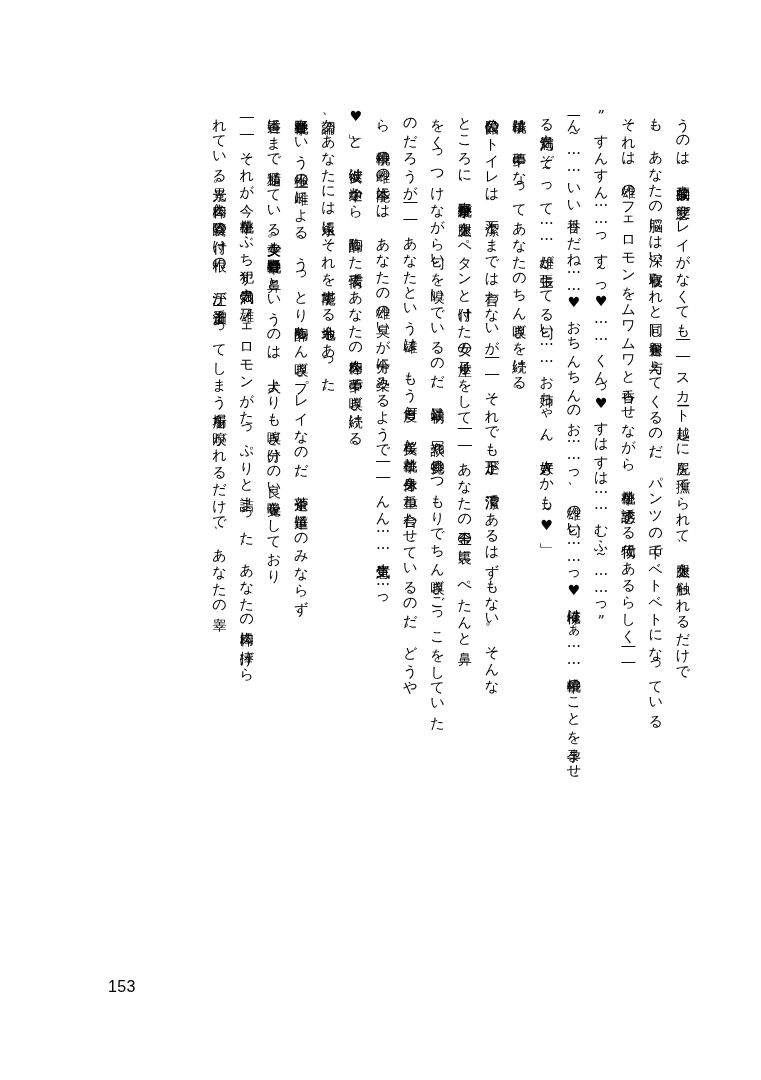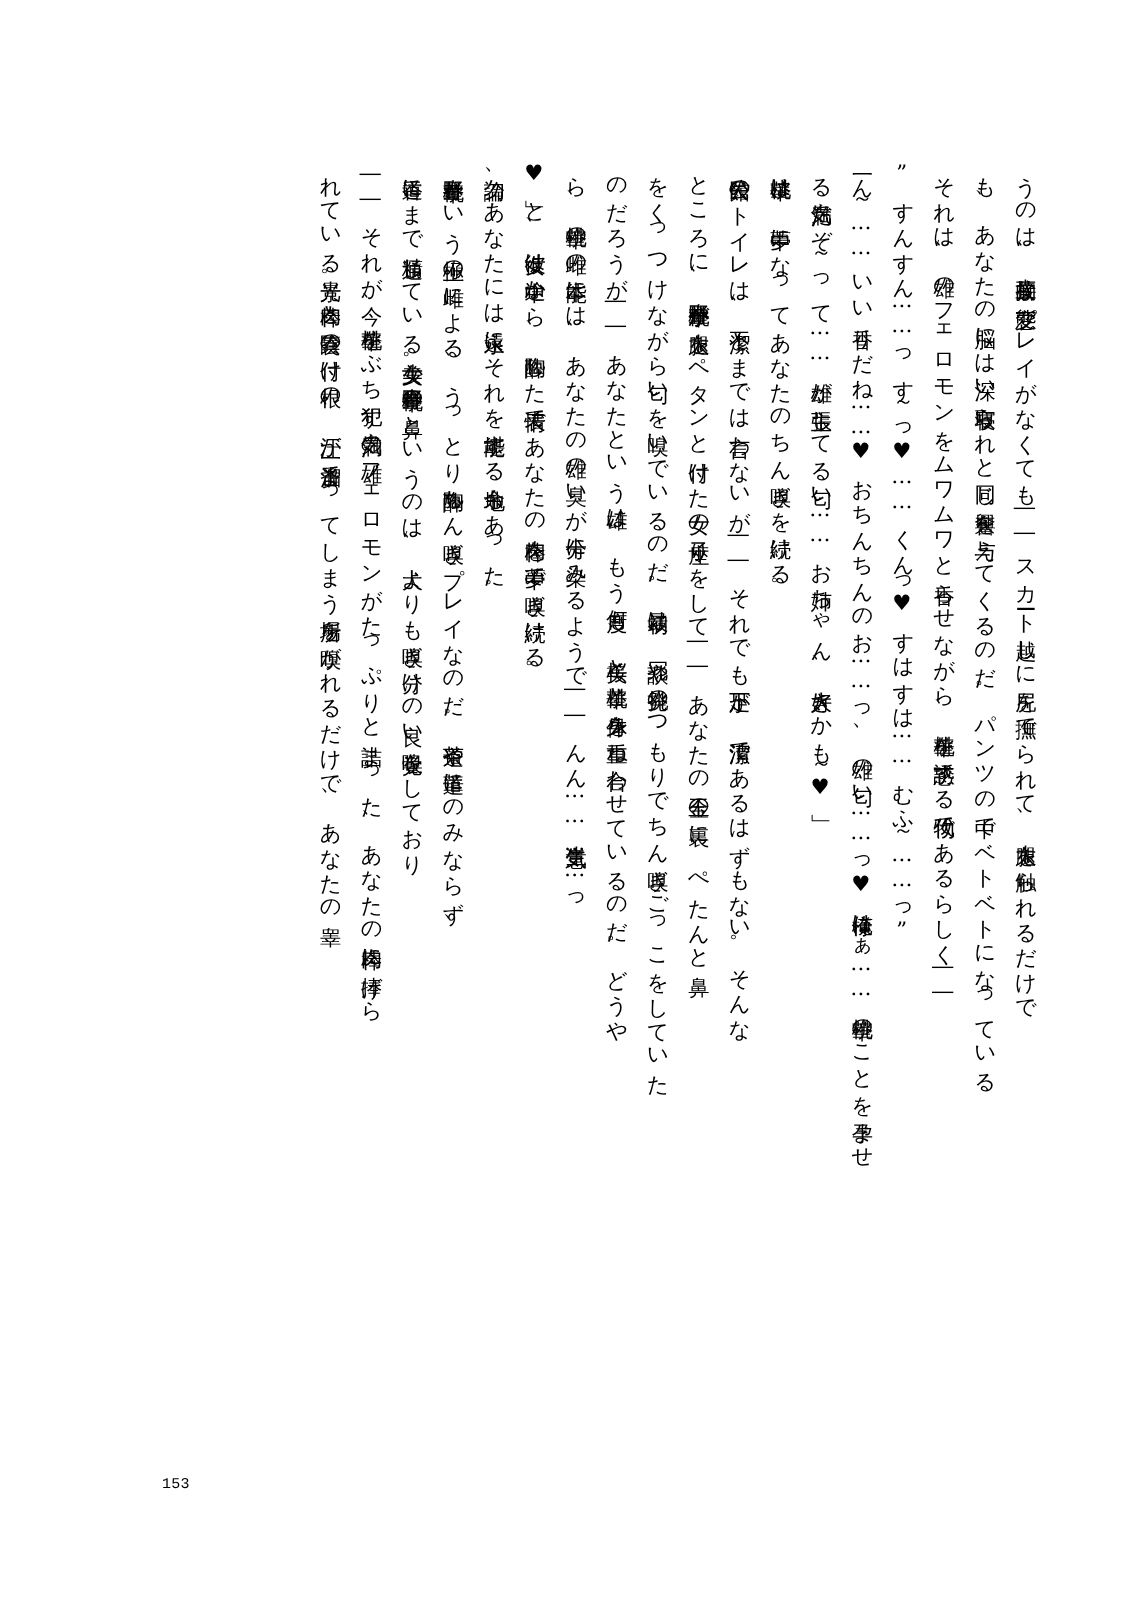--- a/index.html
+++ b/index.html
@@ -49,22 +49,22 @@
   }
 
   .indent1 {
     text-indent: 1em;
   }
 
   .page-number {
     position: absolute;
     left: 108px;
     bottom: 84px;
-    font-size: 10px;
-    font-family: Liberation Mono, monospace;
+    font-size: 16px;
+    font-family: Liberation Sans, sans-serif;
     letter-spacing: 0.02em;
   }
 </style>
 </head>
 <body>
 
 <div id="page">
 
   <div id="text-block">
     <p>うのは、直接的な変態プレイがなくても――スカート越しに尻を撫でられて、太腿を触られるだけで</p>

